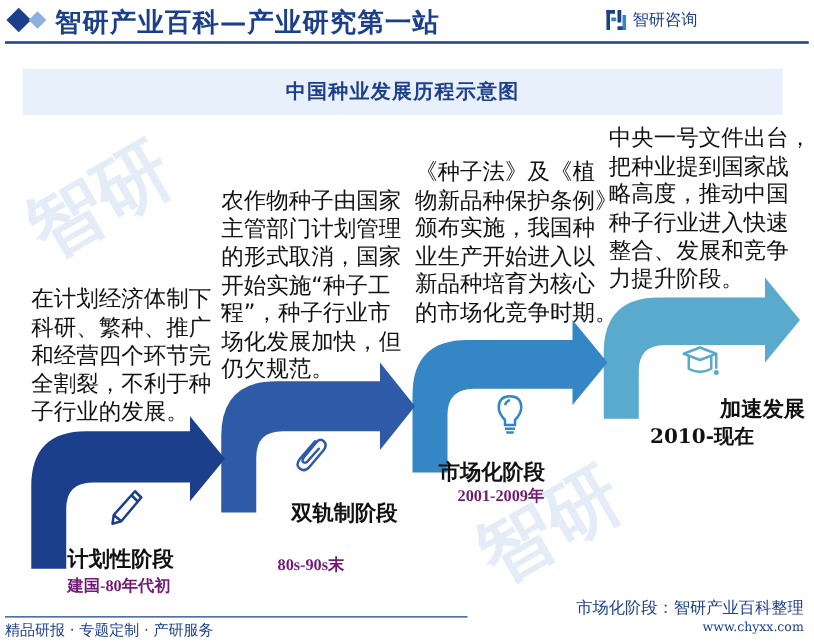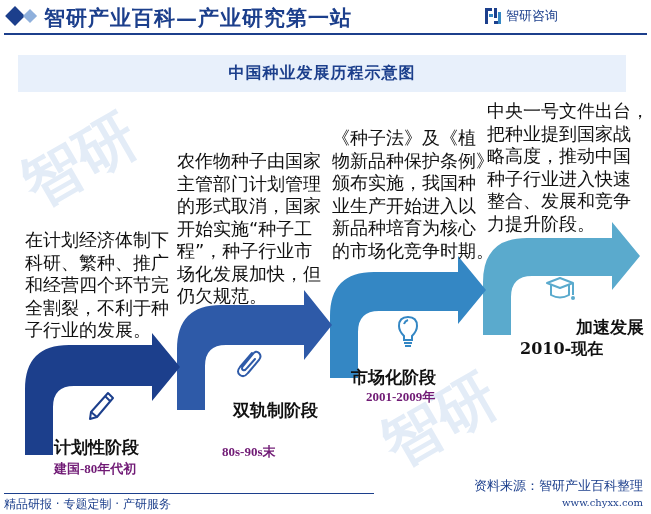--- a/index.html
+++ b/index.html
@@ -117,16 +117,16 @@
   <g fill="none" stroke="#5aaacd" stroke-width="2" stroke-linejoin="round">
     <path d="M2,8 L15,3 L28,8 L15,13 Z"></path>
     <path d="M6,10 L6,20 Q15,25 24,20 L24,10"></path>
     <path d="M28,8 L28,20"></path>
   </g>
   <circle cx="28" cy="23" r="2" fill="#5aaacd"></circle>
 </svg>
 <div class="stage-name" style="left:544px;top:316px;margin-left:32px;">加速发展</div>
 <div class="stage-name" style="left:520px;top:339px;font-size:16px;">2010-现在</div>
 
-<div class="source">资料来源：智研产业百科整理</div>
+<div class="source">市场化阶段：智研产业百科整理</div>
 <div class="footer-rule"></div>
 <div class="footer-left">精品研报 · 专题定制 · 产研服务</div>
 <div class="site-url">www.chyxx.com</div>
 
 </body></html>

